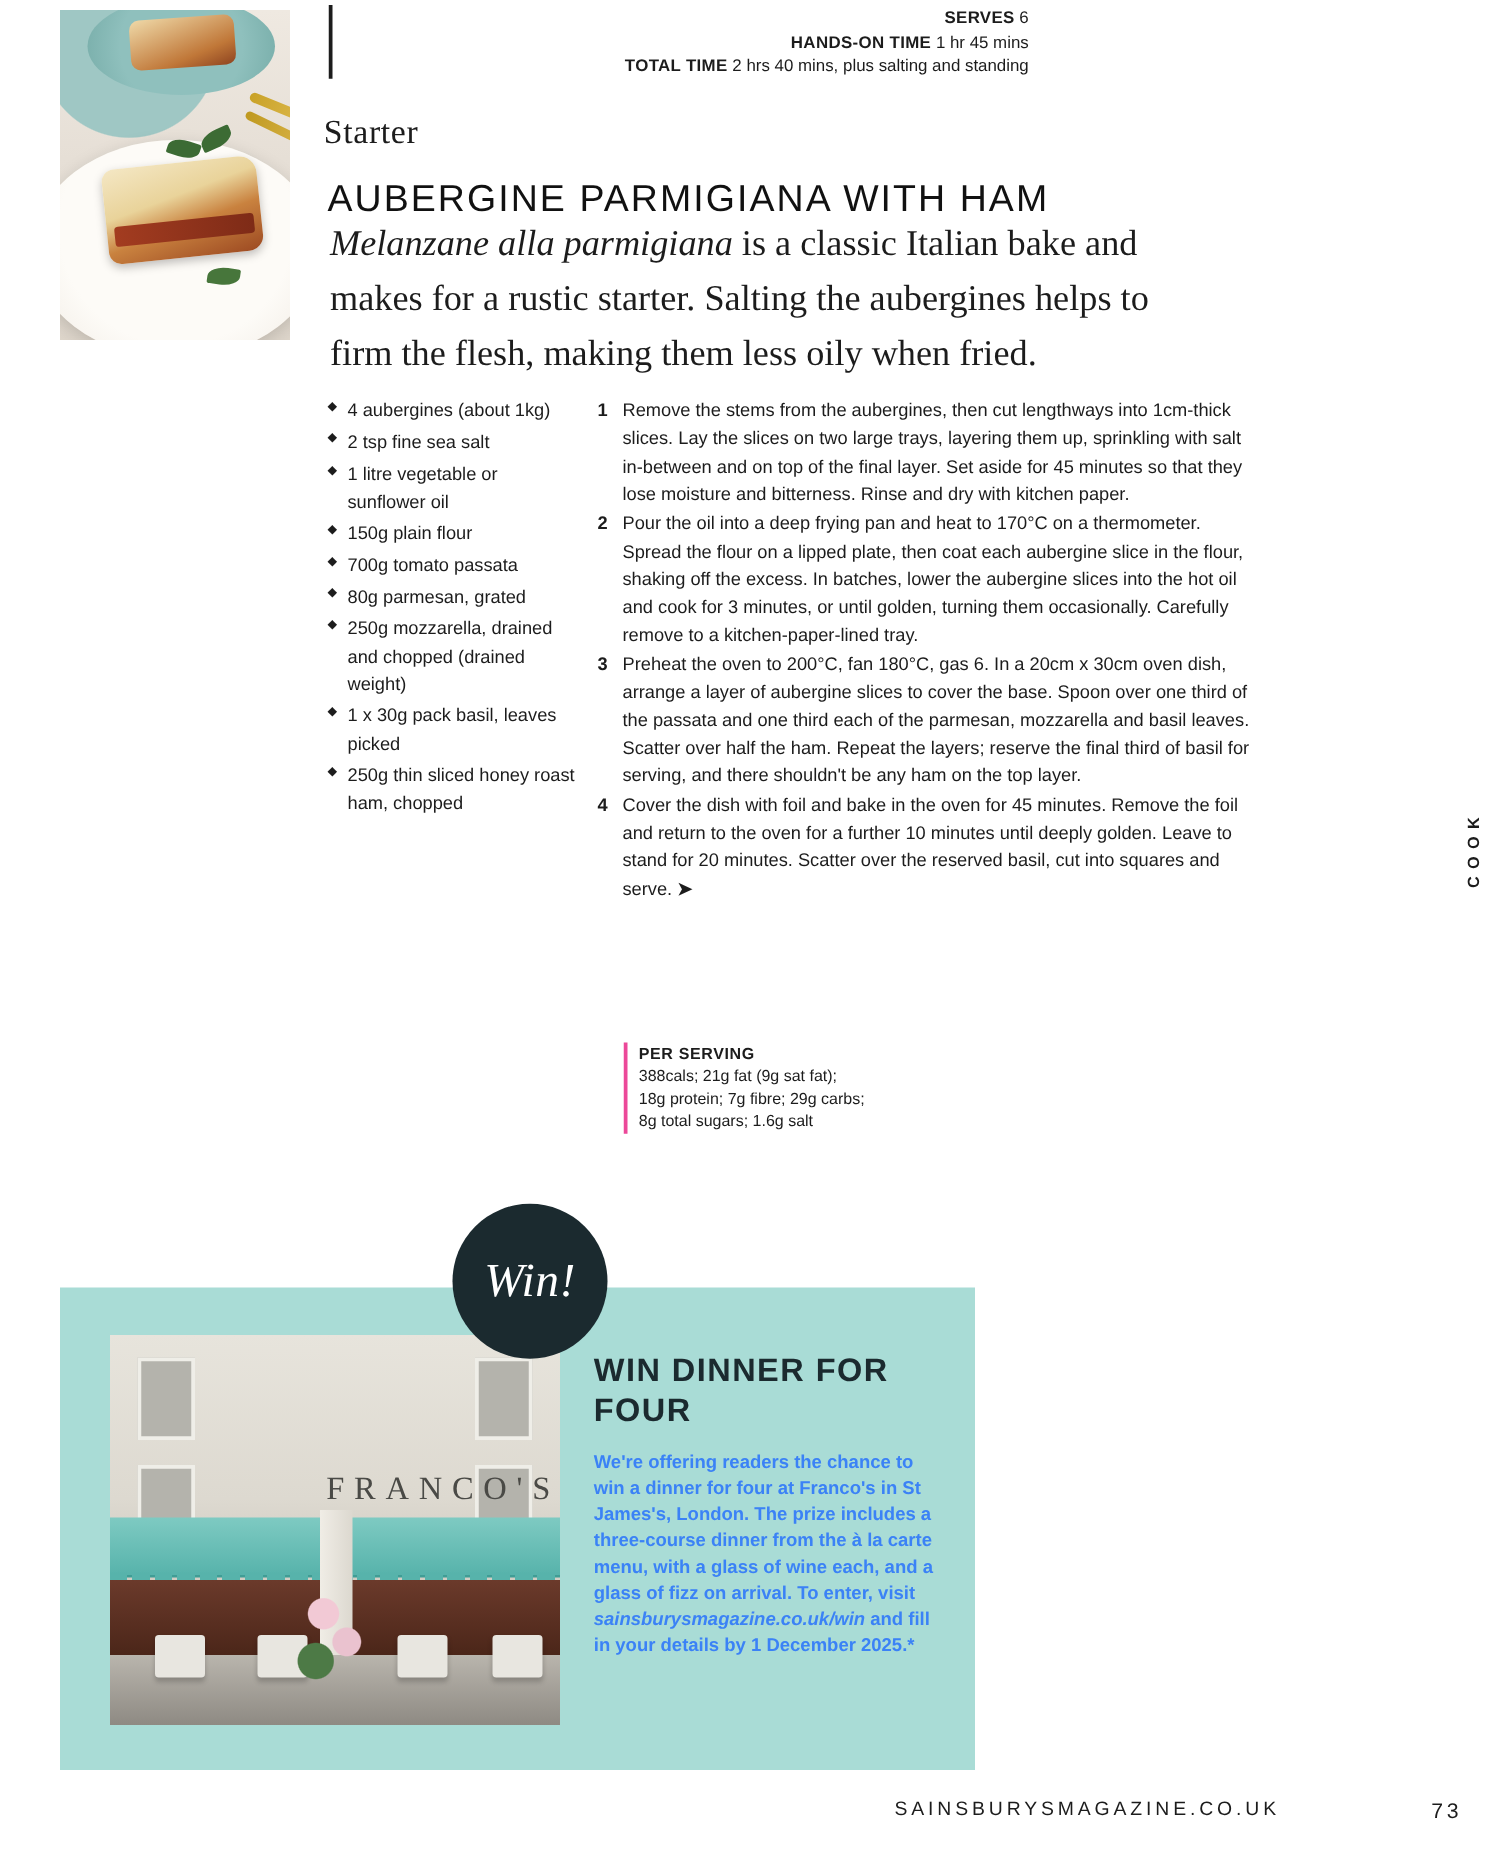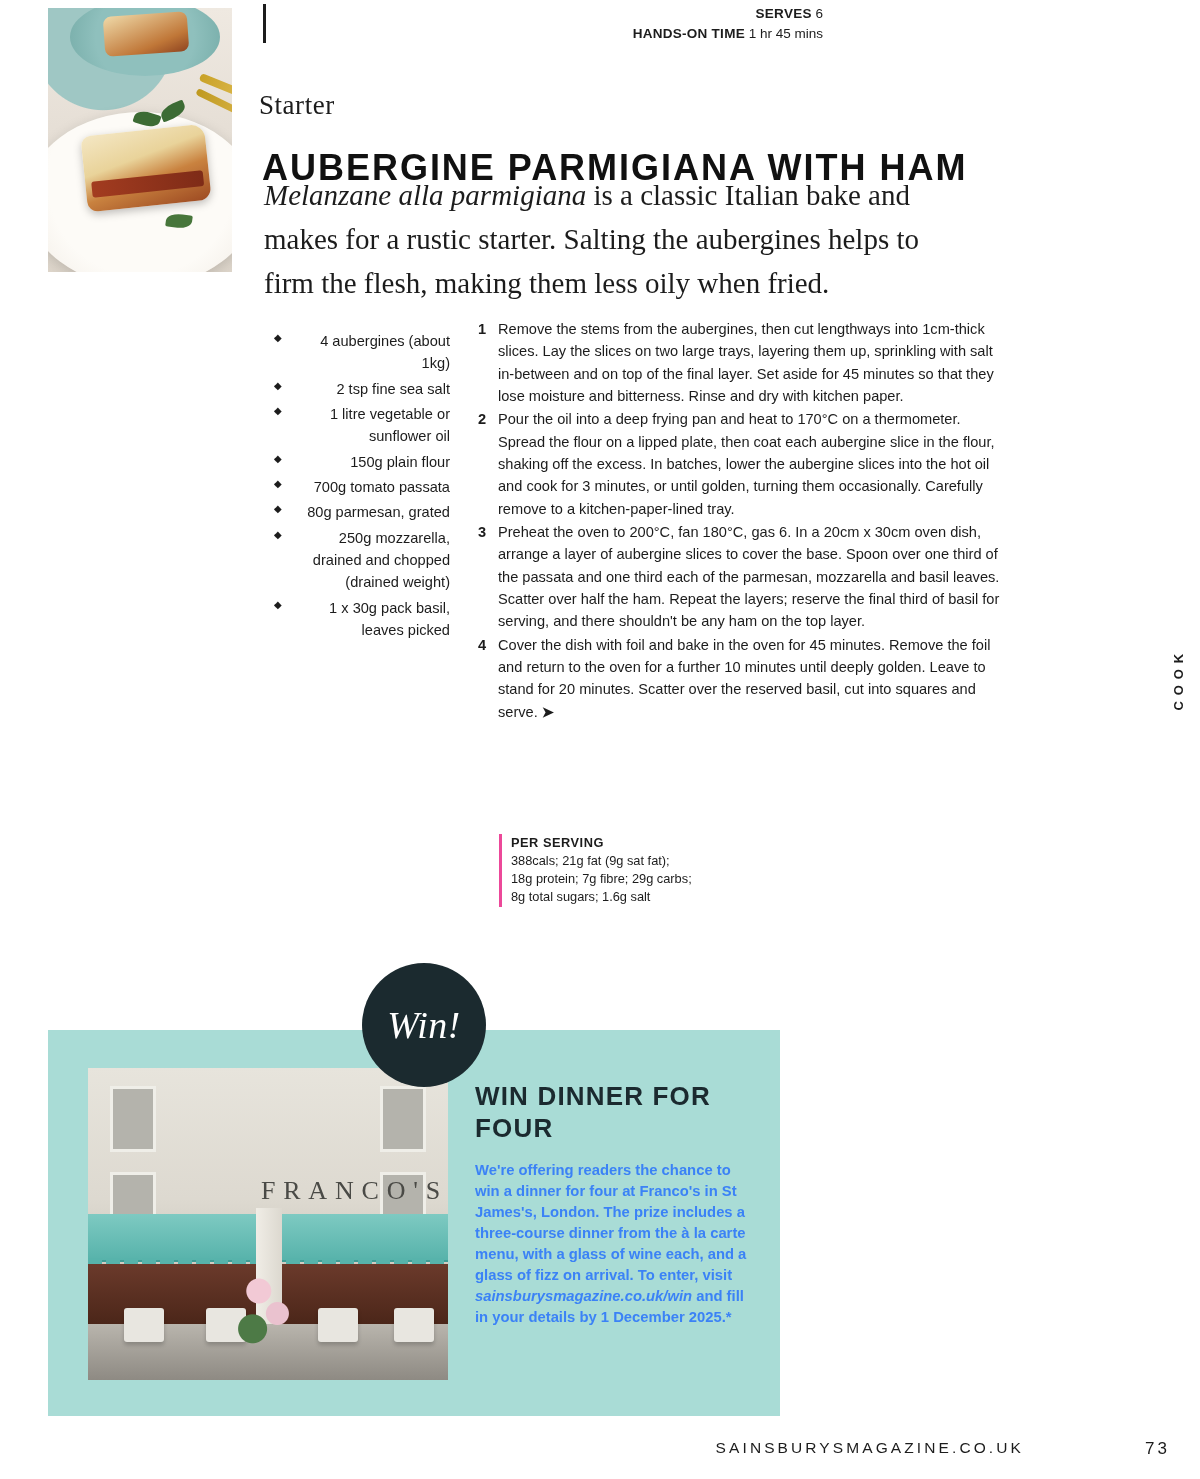--- a/index.html
+++ b/index.html
@@ -125,22 +125,22 @@
     position: absolute;
     left: 259px; top: 90px;
     font-family: "Liberation Serif", serif;
     font-size: 27px;
     letter-spacing: 0.02em;
     color: #1c1c1c;
   }
   .recipe-title {
     position: absolute;
     left: 262px; top: 123px;
-    font-size: 36px;
-    font-weight: 700;
+    font-size: 30px;
+    font-weight: 400;
     letter-spacing: 0.055em;
     color: #111;
   }
   .standfirst {
     position: absolute;
     left: 264px; top: 173px;
     width: 700px;
     font-family: "Liberation Serif", serif;
     font-size: 29px;
     line-height: 1.52;
@@ -163,21 +163,21 @@
     padding-left: 16px;
     margin-bottom: 3px;
   }
   .ingredients li:before {
     content: "◆";
     position: absolute;
     left: 0; top: 0;
     font-size: 10px;
     color: #1c1c1c;
   }
-  .ingredients ul { margin: 12px; padding: 0; text-align: right; }
+  .ingredients ul { margin: 0; padding: 0; }
 
   
   .method {
     position: absolute;
     left: 478px; top: 318px;
     width: 525px;
     font-size: 14.6px;
     line-height: 1.53;
   }
   .method .step {
@@ -343,38 +343,43 @@
 
 <div class="meta">
   <div class="row">
     <b>SERVES</b>
     <span>6</span>
   </div>
   <div class="row">
     <b>HANDS-ON TIME</b>
     <span>1 hr 45 mins</span>
   </div>
+  <div class="row">
+    <b>TOTAL TIME</b>
+    <span>2 hrs 40 mins, plus salting and standing</span>
+  </div>
 </div>
 
 <div class="starter">Starter</div>
 <h1 class="recipe-title">AUBERGINE PARMIGIANA WITH HAM</h1>
 <div class="standfirst">
   <i>Melanzane alla parmigiana</i><span> is a classic Italian bake and makes for a rustic starter. Salting the aubergines helps to firm the flesh, making them less oily when fried.</span>
 </div>
 
 <div class="ingredients">
   <ul>
     <li>4 aubergines (about 1kg)</li>
     <li>2 tsp fine sea salt</li>
     <li>1 litre vegetable or sunflower oil</li>
     <li>150g plain flour</li>
     <li>700g tomato passata</li>
     <li>80g parmesan, grated</li>
     <li>250g mozzarella, drained and chopped (drained weight)</li>
     <li>1 x 30g pack basil, leaves picked</li>
+    <li>250g thin sliced honey roast ham, chopped</li>
   </ul>
 </div>
 
 <div class="method">
   <div class="step">
     <div class="num">1</div>
     <div class="txt">Remove the stems from the aubergines, then cut lengthways into 1cm-thick slices. Lay the slices on two large trays, layering them up, sprinkling with salt in-between and on top of the final layer. Set aside for 45 minutes so that they lose moisture and bitterness. Rinse and dry with kitchen paper.</div>
   </div>
   <div class="step">
     <div class="num">2</div>

